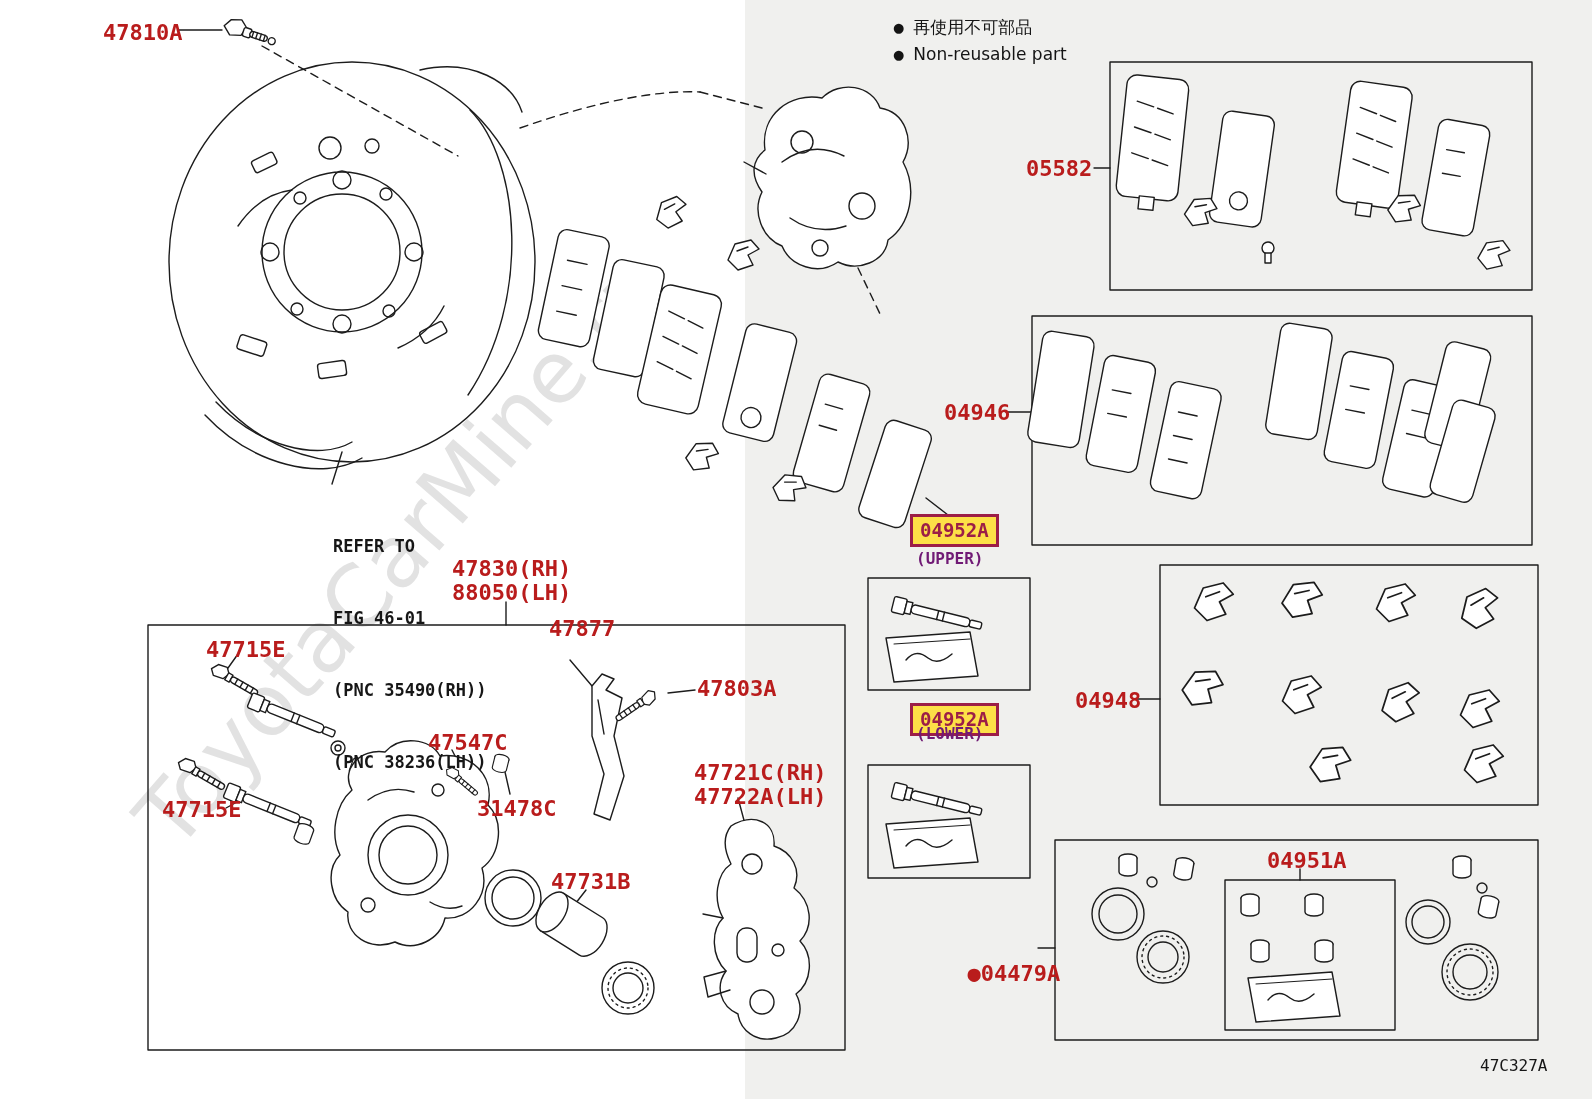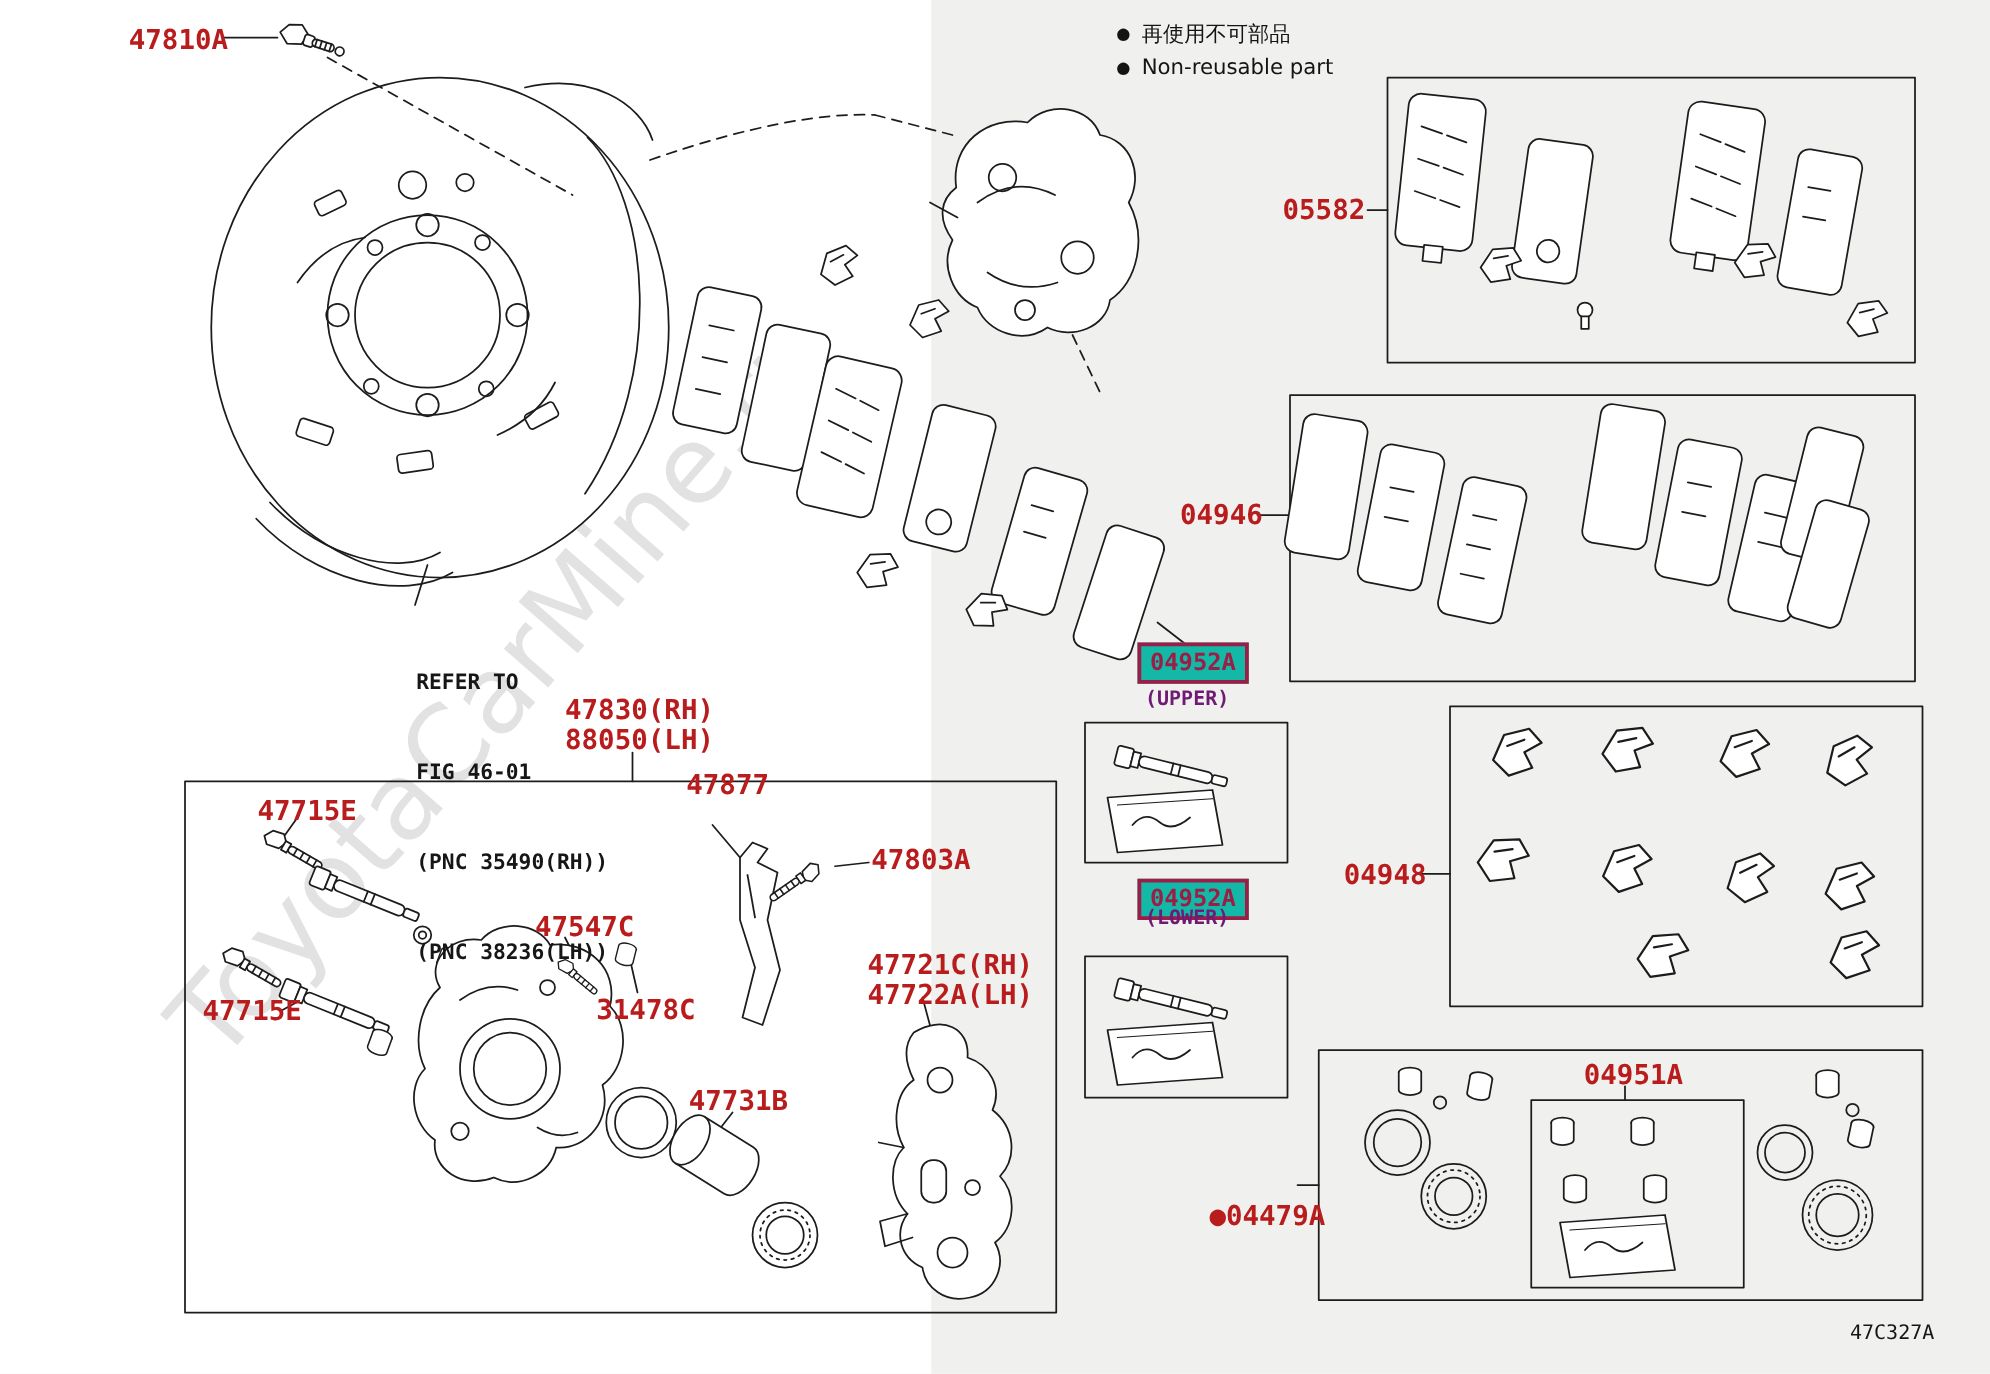--- a/index.html
+++ b/index.html
@@ -18,21 +18,21 @@
   }
   svg.art{position:absolute;left:0;top:0;z-index:2;}
   svg.art *{stroke:#1c1c1c;stroke-width:1.4;fill:none;stroke-linejoin:round;stroke-linecap:round;}
   svg.art .f{fill:#ffffff;}
   svg.art .dash{stroke-dasharray:8 6;}
   svg.art .dot2{stroke-dasharray:2 4;}
   svg.art .thin{stroke-width:1;}
   .lbl{position:absolute;z-index:3;font-size:22px;font-weight:600;white-space:pre;color:#b91c1c;line-height:1.15;}
   .sub{position:absolute;z-index:3;font-size:16px;font-weight:600;color:#701a75;white-space:pre;}
   .hl{
-    position:absolute;z-index:3;border:3px solid #9c1e47;color:#9c1e47;background:#14b8a6;
+    position:absolute;z-index:3;border:3px solid #9c1e47;color:#9c1e47;background:#fde047;
     font-weight:700;font-size:19px;line-height:1;padding:4px 7px;white-space:pre;
   }
   .legend{
     position:absolute;z-index:3;display:flex;gap:9px;align-items:center;color:#141414;
     font-family:"DejaVu Sans","Liberation Sans",sans-serif;font-size:17px;white-space:pre;
   }
   .legend .dot{font-size:13px;}
   .refer{position:absolute;z-index:3;font-size:17px;font-weight:600;line-height:24px;white-space:pre;margin-left:48px;}
   .code{position:absolute;z-index:3;font-size:16px;font-weight:400;}
 </style>

